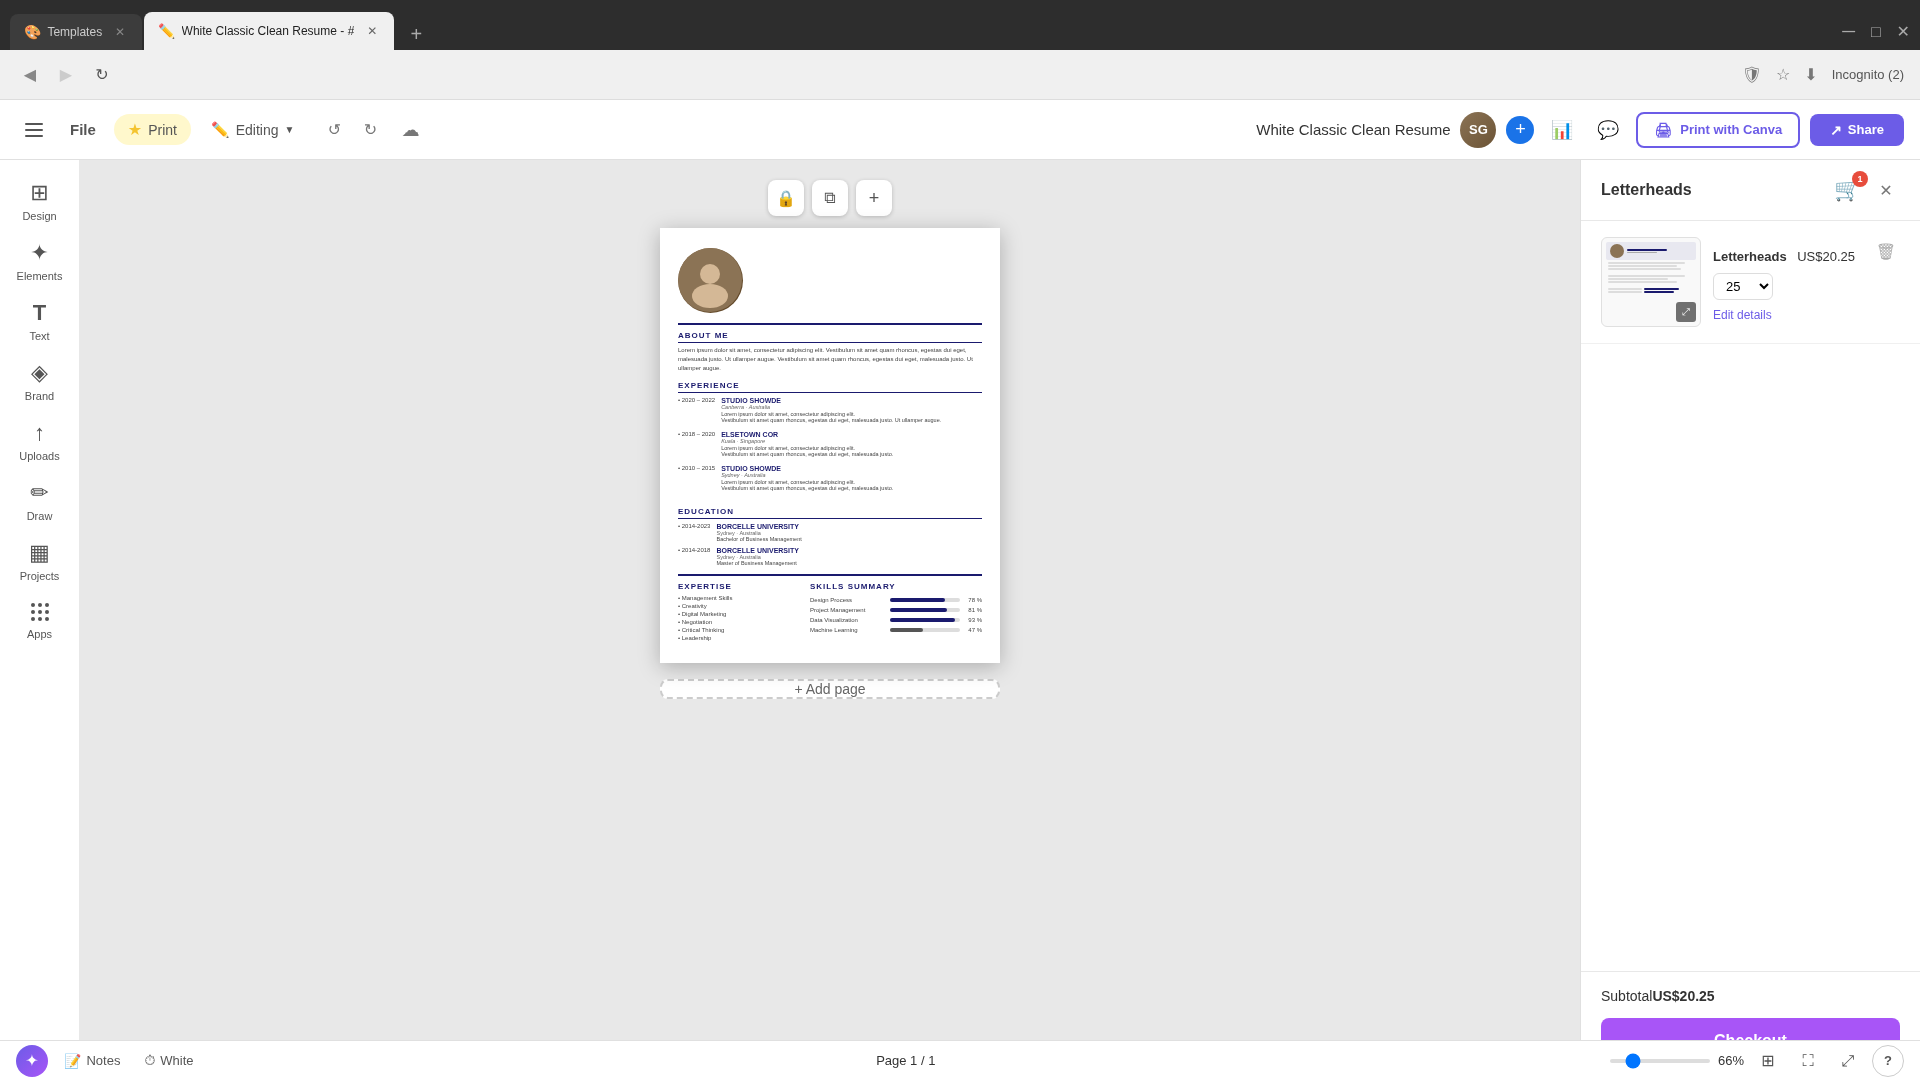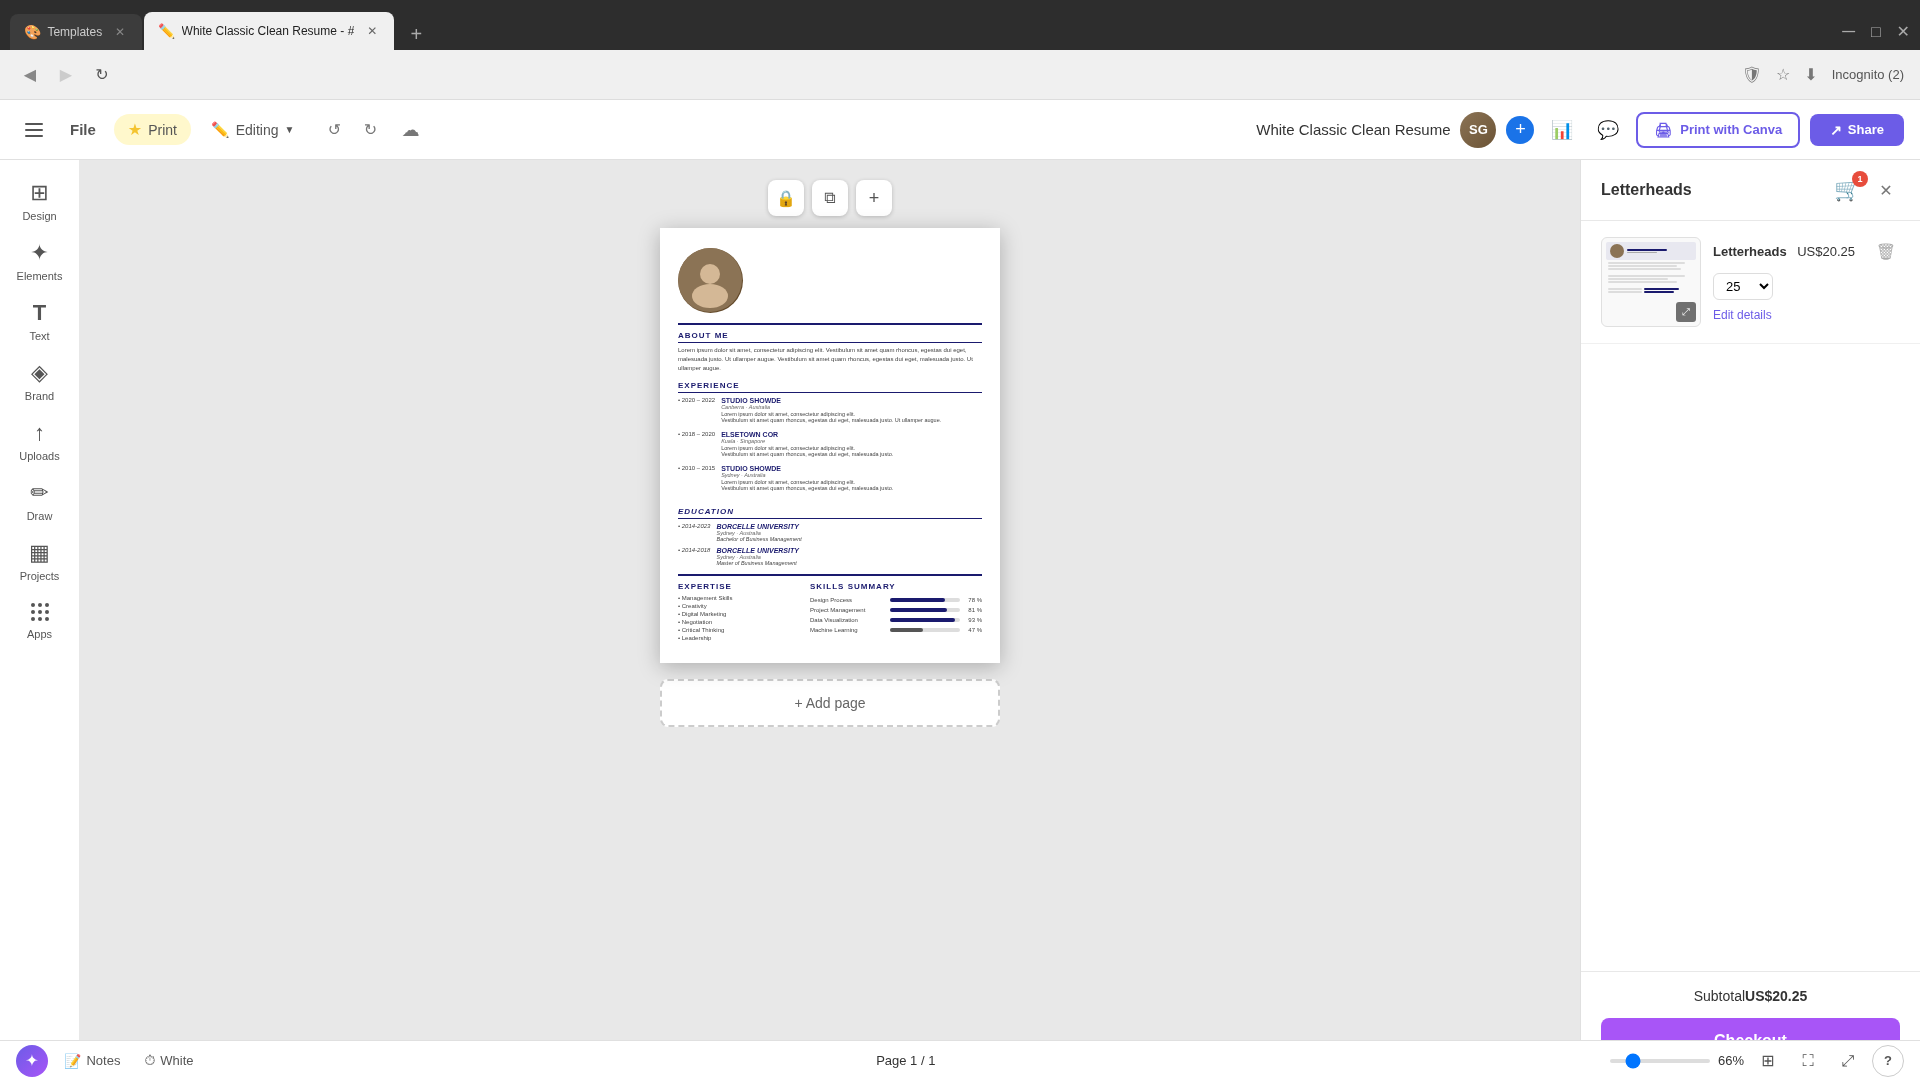--- a/index.html
+++ b/index.html
@@ -195,21 +195,21 @@
                 <div style="font-size:7px; font-weight:700; color:#1a1a6e;">STUDIO SHOWDE</div>
                 <div style="font-size:5.5px; color:#666; font-style:italic;">Sydney · Australia</div>
                 <div style="font-size:5.5px; color:#444; margin-top:1px;">Lorem ipsum dolor sit amet, consectetur adipiscing elit.</div>
                 <div style="font-size:5.5px; color:#444;">Vestibulum sit amet quam rhoncus, egestas dui eget, malesuada justo.</div>
               </div>
             </div>
           </div>
         </div>
       </div>
 
-      <div style="margin-bottom:8px;font-style:italic;">
+      <div style="margin-bottom:8px;">
         <div style="font-size:8px; font-weight:700; color:#1a1a6e; letter-spacing:1px; margin-bottom:4px; border-bottom:1px solid #1a1a6e; padding-bottom:2px;">EDUCATION</div>
         <div style="display:flex; gap:6px; margin-bottom:5px; align-items:flex-start;">
           <div style="font-size:6px; color:#444; white-space:nowrap;">• 2014-2023</div>
           <div>
             <div style="font-size:7px; font-weight:700; color:#1a1a6e;">BORCELLE UNIVERSITY</div>
             <div style="font-size:5.5px; color:#666;">Sydney · Australia</div>
             <div style="font-size:5.5px; color:#444;">Bachelor of Business Management</div>
           </div>
         </div>
         <div style="display:flex; gap:6px; align-items:flex-start;">
@@ -265,21 +265,21 @@
               <div style="width:70px; height:4px; background:#ddd; border-radius:2px; flex-shrink:0;">
                 <div style="width:47%; height:4px; background:#555; border-radius:2px;"></div>
               </div>
               <span style="font-size:6px; color:#444; width:22px; text-align:right;">47 %</span>
             </div>
           </div>
         </div>
       </div>
     </div>
 
-    <div style="margin-top:16px; width:340px; padding:14px; background:white; border:2px dashed #ccc; border-radius:8px; text-align:center; cursor:pointer; color:#666; font-size:14px;">+ Add page</div>
+    <div style="margin-top:16px; width:340px; background:white; border:2px dashed #ccc; border-radius:8px; text-align:center; cursor:pointer; color:#666; font-size:14px;">+ Add page</div>
 
   </div>
 
   <div style="width:340px; background:white; border-left:1px solid #e0e0e0; display:flex; flex-direction:column;">
 
     <div style="display:flex; align-items:center; justify-content:space-between; padding:16px 20px; border-bottom:1px solid #e8e8e8;">
       <span style="font-size:16px; font-weight:600; color:#333;">Letterheads</span>
       <div style="display:flex; align-items:center; gap:10px;">
         <div style="position:relative; cursor:pointer; font-size:22px; color:#555;">
           🛒
@@ -315,21 +315,21 @@
             </div>
             <div style="display:flex; gap:2px;">
               <div style="width:40%; height:2px; background:#ddd;border-radius:1px;"></div>
               <div style="width:35%; height:2px; background:#1a1a6e;border-radius:1px;"></div>
             </div>
           </div>
         </div>
         <div style="position:absolute; bottom:4px; right:4px; width:20px; height:20px; background:rgba(0,0,0,0.55); border-radius:3px; display:flex; align-items:center; justify-content:center; color:white; font-size:10px; cursor:pointer;">⤢</div>
       </div>
       <div style="flex:1;">
-        <div style="display:flex; justify-content:space-between; align-items:center;">
+        <div style="display:flex; justify-content:space-between; align-items:flex-end;">
           <div>
             <span style="font-size:13px; font-weight:600; color:#333;">Letterheads</span>
             <span style="font-size:13px; color:#333; margin-left:6px;">US$20.25</span>
           </div>
           <div style="width:28px; height:28px; display:flex; align-items:center; justify-content:center; border-radius:6px; cursor:pointer; color:#aaa; font-size:16px;">🗑</div>
         </div>
         <div style="display:flex; align-items:center; gap:8px; margin-top:8px;">
           <select style="padding:4px 8px; border:1px solid #ddd; border-radius:6px; font-size:13px; background:white; cursor:pointer;">
             <option>25</option>
             <option>50</option>
@@ -337,21 +337,21 @@
           </select>
           <span style="font-size:10px; color:#555;"></span>
         </div>
         <a style="color:#6c5ce7; font-size:12px; text-decoration:none; cursor:pointer; margin-top:8px; display:inline-block;">Edit details</a>
       </div>
     </div>
 
     <div style="flex:1;"></div>
 
     <div style="padding:16px 20px; border-top:1px solid #e8e8e8;">
-      <div style="display:flex; justify-content:center; align-items:center; margin-bottom:14px;">
+      <div style="display:flex; justify-content:flex-start; align-items:center; margin-bottom:14px;">
         <span style="font-size:14px; color:#333; font-weight:500;">Subtotal</span>
         <span style="font-size:14px; color:#333; font-weight:600;">US$20.25</span>
       </div>
       <button style="width:100%; padding:14px; background:#a855f7; border-radius:8px; color:white; font-size:16px; font-weight:600; text-align:center; cursor:pointer; border:none;">Checkout</button>
     </div>
   </div>
 </div>
 
 <div style="position:fixed; bottom:0; left:0; right:0; height:40px; background:white; border-top:1px solid #e0e0e0; display:flex; align-items:center; padding:0 16px; gap:8px; z-index:100;">
   <div style="width:32px; height:32px; display:flex; align-items:center; justify-content:center; border-radius:50%; background:linear-gradient(135deg,#6c5ce7,#a855f7); cursor:pointer; color:white; font-size:16px;">✦</div>

